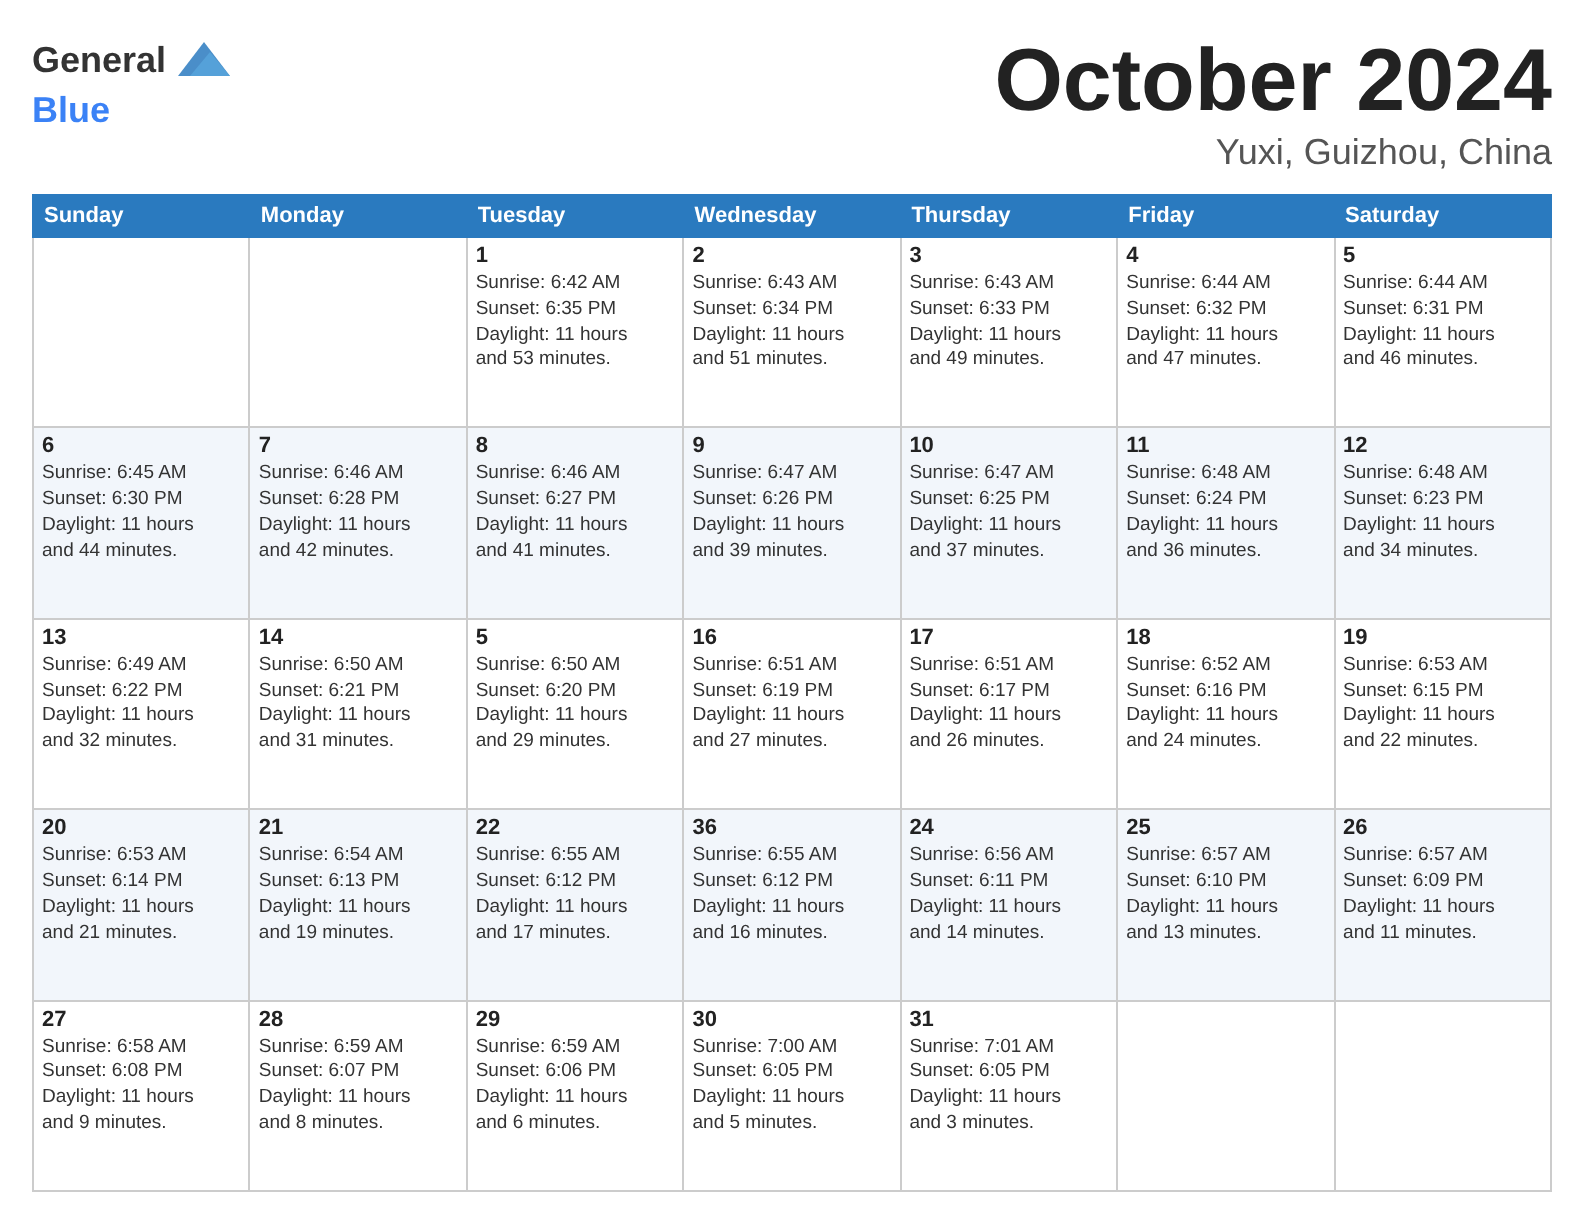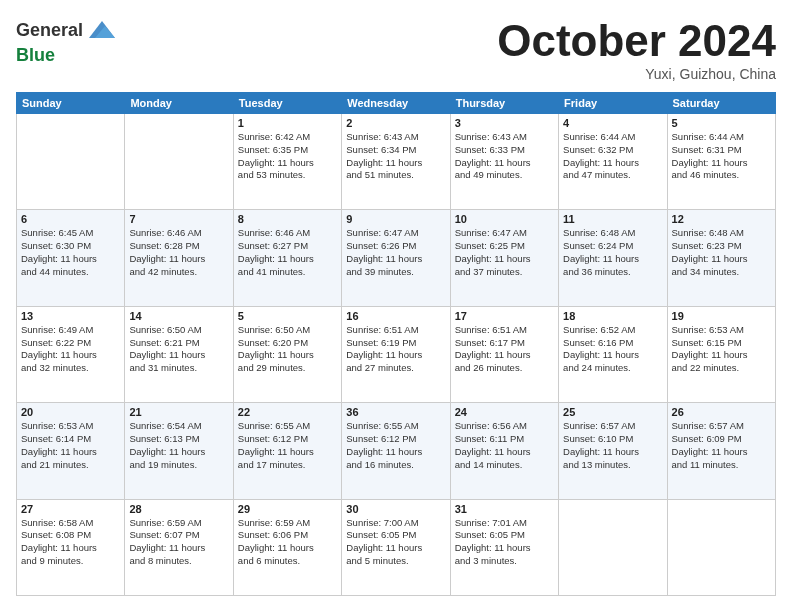--- a/index.html
+++ b/index.html
@@ -34,37 +34,37 @@
       line-height: 1.1;
     }
     .logo-general {
       font-size: 18px;
       font-weight: bold;
       color: #333;
     }
     .logo-blue {
       font-size: 18px;
       font-weight: bold;
-      color: #15803d;
+      color: #3b82f6;
     }
     .logo-icon {
       width: 30px;
       height: 30px;
       margin-left: 4px;
     }
     .title-block {
       text-align: right;
     }
     .month-title {
       font-size: 44px;
       font-weight: bold;
       color: #222;
     }
     .location {
-      font-size: 14px;
+      font-size: 18px;
       color: #555;
     }
     .calendar {
       flex: 1;
       border-collapse: collapse;
       width: 100%;
       table-layout: fixed;
     }
     .calendar th {
       background: #2a7abf;

